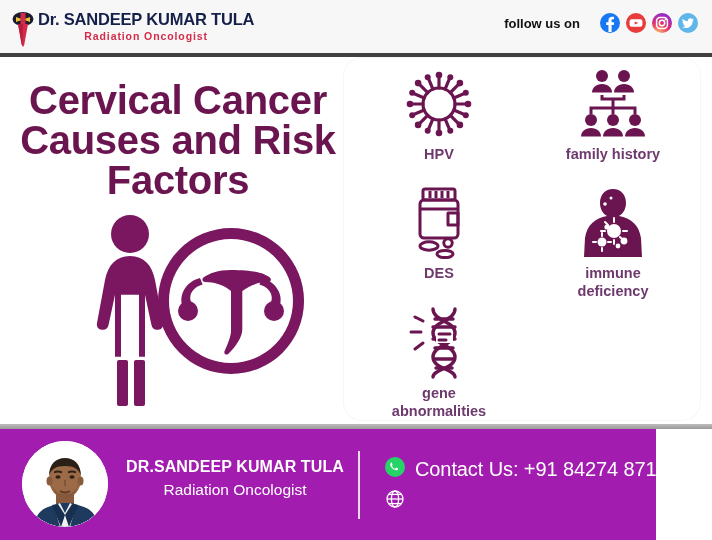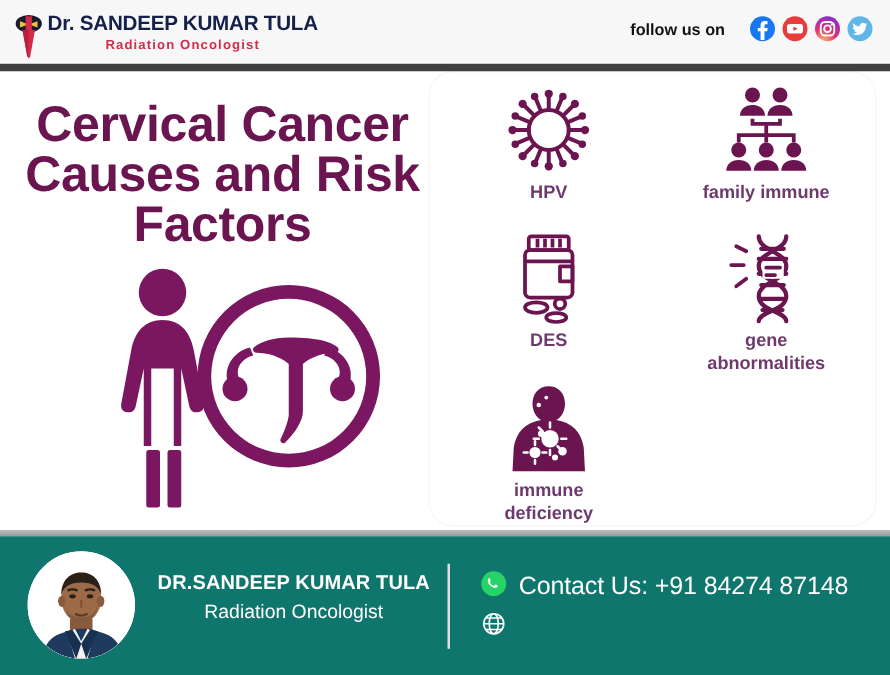--- a/index.html
+++ b/index.html
@@ -19,21 +19,21 @@
     position: relative;
     background: #ffffff;
   }
 
   
   #header {
     position: absolute;
     left: 0; top: 0;
     width: 712px; height: 57px;
     background: #f7f7f7;
-    border-bottom: 6px solid #404040;
+    border-bottom: 4px solid #404040;
   }
 
   #brand {
     position: absolute;
     left: 12px; top: 9px;
     display: flex;
     align-items: flex-start;
   }
 
   #brand-mark {
@@ -159,22 +159,22 @@
   #footer-rule {
     position: absolute;
     left: 0; top: 424px;
     width: 712px; height: 5px;
     background: linear-gradient(#bdbdbd, #9a9a9a);
   }
 
   #footer {
     position: absolute;
     left: 0; top: 429px;
-    width: 712px; height: 111px;
-    background: #0f766e;
+    width: 656px; height: 111px;
+    background: #a21caf;
   }
 
   #avatar {
     position: absolute;
     left: 22px; top: 12px;
     width: 86px; height: 86px;
     border-radius: 50%;
     overflow: hidden;
     background: #ffffff;
   }
@@ -371,21 +371,21 @@
             <path d="M58 60c-6 0-10 3.6-10 8.6h20c0-5-4-8.6-10-8.6z"></path>
           </g>
           <g stroke="#6b1550" stroke-width="3" fill="none">
             <path d="M25 27v4h22v-4"></path>
             <line x1="36" y1="31" x2="36" y2="40"></line>
             <path d="M14 46v-6h44v6"></path>
             <line x1="36" y1="40" x2="36" y2="46"></line>
           </g>
         </svg>
       </div>
-      <div class="factor-label">family immune</div>
+      <div class="factor-label">family history</div>
     </div>
 
     <div class="factor">
       <div class="factor-icon">
         <svg width="64" height="72" viewBox="0 0 64 72">
           <g stroke="#6b1550" stroke-width="3" fill="none" stroke-linejoin="round">
             <rect x="16" y="2" width="32" height="11" rx="2"></rect>
             <line x1="23" y1="4" x2="23" y2="11"></line>
               <line x1="29" y1="4" x2="29" y2="11"></line>
             <line x1="35" y1="4" x2="35" y2="11"></line>
@@ -397,49 +397,20 @@
             <circle cx="41" cy="56" r="4.2"></circle>
             <ellipse cx="38" cy="67" rx="8" ry="3.6"></ellipse>
           </g>
         </svg>
       </div>
       <div class="factor-label">DES</div>
     </div>
 
     <div class="factor">
       <div class="factor-icon">
-        <svg width="72" height="72" viewBox="0 0 72 72">
-          <g stroke="#6b1550" stroke-width="3.4" fill="none" stroke-linecap="round">
-            <path d="M30 2c0 12 22 12 22 24s-22 12-22 24 22 12 22 20"></path>
-            <path d="M52 2c0 12-22 12-22 24s22 12 22 24-22 12-22 20"></path>
-            <line x1="32" y1="12" x2="50" y2="12"></line>
-            <line x1="30" y1="20" x2="52" y2="20"></line>
-            <line x1="30" y1="32" x2="52" y2="32"></line>
-            <line x1="32" y1="41" x2="50" y2="41"></line>
-            <line x1="31" y1="52" x2="51" y2="52"></line>
-            <line x1="33" y1="61" x2="49" y2="61"></line>
-          </g>
-          <g stroke="#6b1550" stroke-width="3" stroke-linecap="round">
-            <line x1="20" y1="14" x2="12" y2="10"></line>
-            <line x1="18" y1="25" x2="8" y2="25"></line>
-            <line x1="20" y1="36" x2="12" y2="42"></line>
-          </g>
-          <rect x="33" y="24" width="17" height="12" fill="#ffffff"></rect>
-          <g stroke="#6b1550" stroke-width="3" stroke-linecap="round">
-            <line x1="36" y1="27" x2="47" y2="27"></line>
-            <line x1="36" y1="33" x2="43" y2="33"></line>
-          </g>
-        </svg>
-      </div>
-      <div class="factor-label">gene
-abnormalities</div>
-    </div>
-
-    <div class="factor">
-      <div class="factor-icon">
         <svg width="64" height="72" viewBox="0 0 64 72">
           <g fill="#6b1550">
             <path d="M32 2c-8 0-13 6-13 14 0 6 3 11 7 13-12 2-20 9-22 22l-1 19h58l-1-19c-2-13-10-20-22-22 4-2 7-7 7-13 0-8-5-14-13-14z"></path>
           </g>
           <g fill="#ffffff">
             <circle cx="33" cy="44" r="7"></circle>
             <circle cx="21" cy="55" r="4.5"></circle>
             <circle cx="43" cy="54" r="3.4"></circle>
             <circle cx="26" cy="40" r="2.6"></circle>
             <circle cx="37" cy="59" r="2.4"></circle>
@@ -455,20 +426,49 @@
               <line x1="39" y1="50" x2="42" y2="53"></line>
             <line x1="21" y1="49" x2="21" y2="46"></line>
               <line x1="21" y1="61" x2="21" y2="64"></line>
             <line x1="15" y1="55" x2="12" y2="55"></line>
               <line x1="27" y1="55" x2="30" y2="55"></line>
           </g>
         </svg>
       </div>
       <div class="factor-label">immune
 deficiency</div>
+    </div>
+
+    <div class="factor">
+      <div class="factor-icon">
+        <svg width="72" height="72" viewBox="0 0 72 72">
+          <g stroke="#6b1550" stroke-width="3.4" fill="none" stroke-linecap="round">
+            <path d="M30 2c0 12 22 12 22 24s-22 12-22 24 22 12 22 20"></path>
+            <path d="M52 2c0 12-22 12-22 24s22 12 22 24-22 12-22 20"></path>
+            <line x1="32" y1="12" x2="50" y2="12"></line>
+            <line x1="30" y1="20" x2="52" y2="20"></line>
+            <line x1="30" y1="32" x2="52" y2="32"></line>
+            <line x1="32" y1="41" x2="50" y2="41"></line>
+            <line x1="31" y1="52" x2="51" y2="52"></line>
+            <line x1="33" y1="61" x2="49" y2="61"></line>
+          </g>
+          <g stroke="#6b1550" stroke-width="3" stroke-linecap="round">
+            <line x1="20" y1="14" x2="12" y2="10"></line>
+            <line x1="18" y1="25" x2="8" y2="25"></line>
+            <line x1="20" y1="36" x2="12" y2="42"></line>
+          </g>
+          <rect x="33" y="24" width="17" height="12" fill="#ffffff"></rect>
+          <g stroke="#6b1550" stroke-width="3" stroke-linecap="round">
+            <line x1="36" y1="27" x2="47" y2="27"></line>
+            <line x1="36" y1="33" x2="43" y2="33"></line>
+          </g>
+        </svg>
+      </div>
+      <div class="factor-label">gene
+abnormalities</div>
     </div>
 
   </div>
 
   <div id="footer-rule"></div>
 
   <div id="footer">
 
     <div id="avatar">
       <svg width="86" height="86" viewBox="0 0 86 86">

